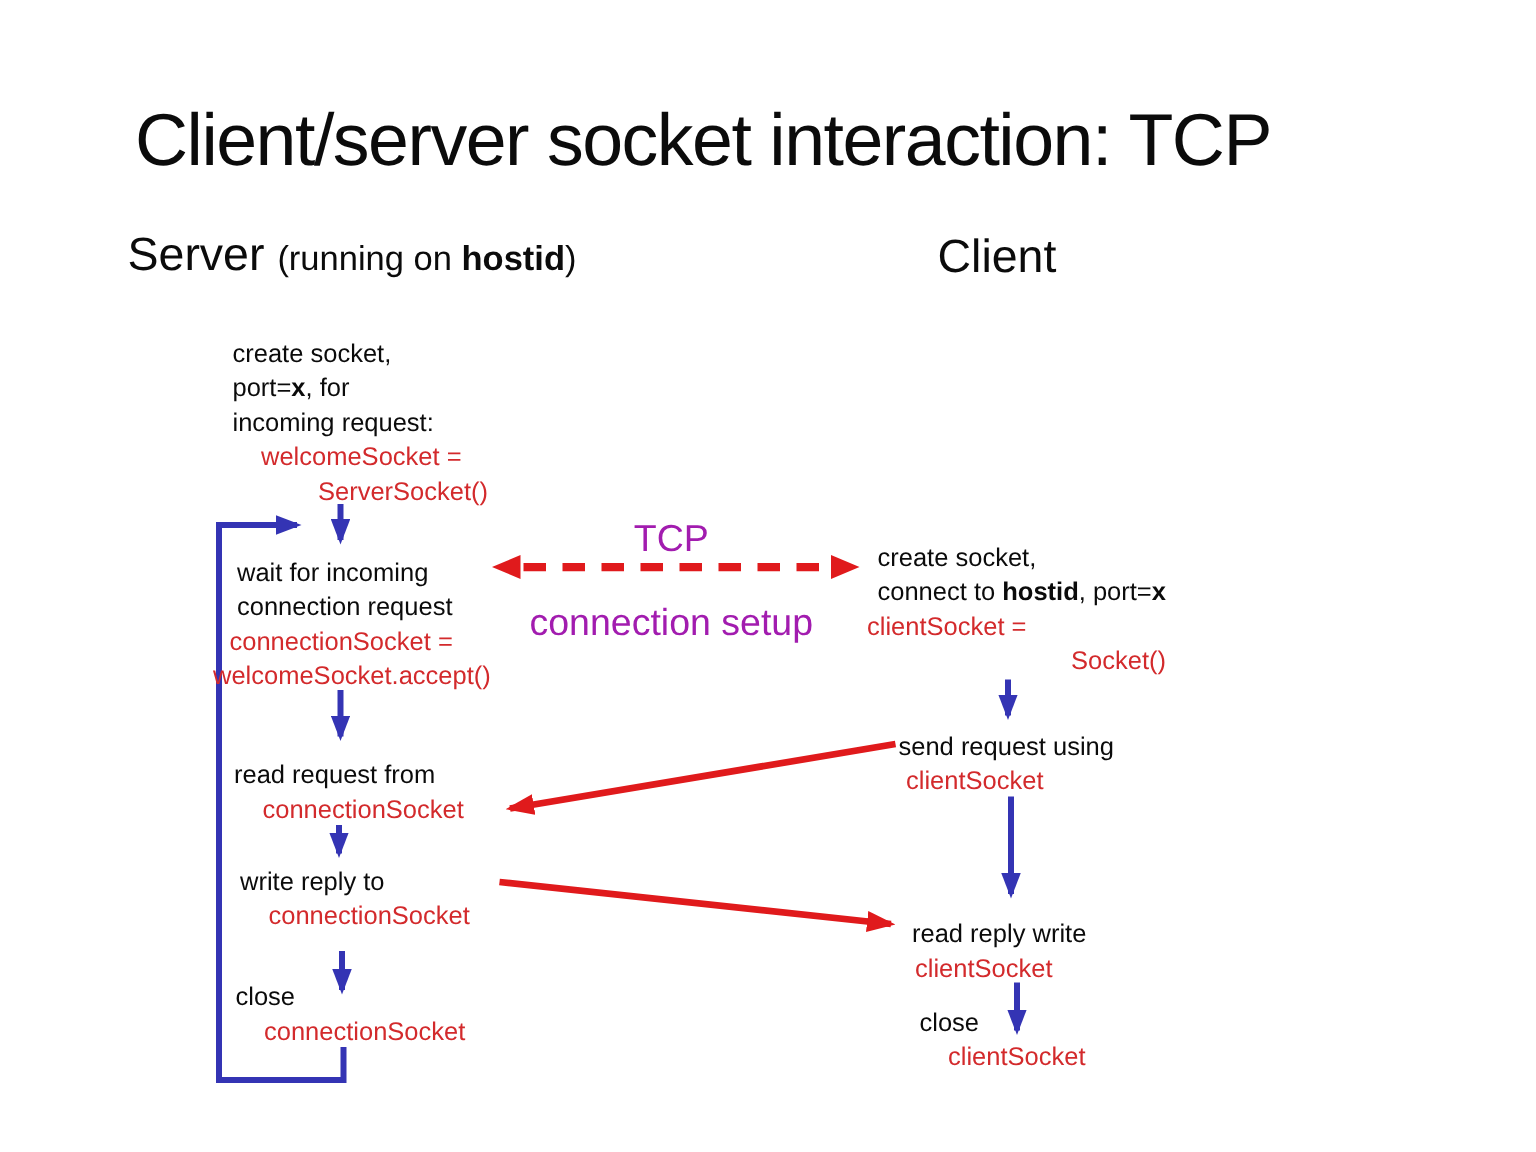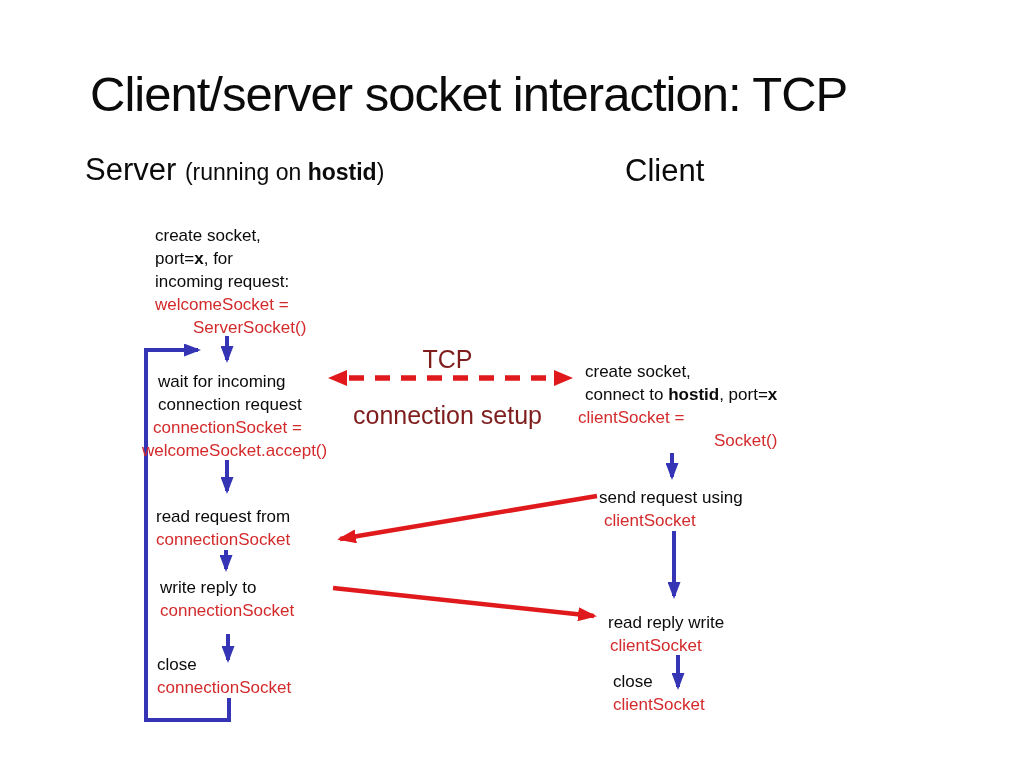--- a/index.html
+++ b/index.html
@@ -12,32 +12,32 @@
     position:absolute;left:90px;top:66px;margin:0;
     font-size:49px;font-weight:400;letter-spacing:-1px;color:#0b0b0b;white-space:nowrap;
   }
   .hdr{position:absolute;white-space:nowrap;color:#0b0b0b;}
   .server-hdr{left:85px;top:152px;}
   .client-hdr{left:597px;top:153px;font-size:31px;margin-left:28px;}
   .hdr-big{font-size:31px;}
   .hdr-sub{font-size:23px;}
   .blk{position:absolute;font-size:17px;line-height:23px;white-space:nowrap;}
   .blk div{height:23px;}
-  .code{color:#d32a2c;}
+  .code{color:#d32a2c;margin-left:19px;}
   .b{font-weight:bold;}
   
   .s1-c2{padding-left:38px;}
   .s2-c1{margin-left:-5px;}
   .s2-c2{margin-left:-16px;}
   .c1-c1{margin-left:-7px;}
   .c1-c2{margin-left:50px;text-align:right;}
   .c2-c1{margin-left:5px;}
   .c3-c1{margin-left:2px;}
   .tcp{position:absolute;left:330px;width:235px;text-align:center;
-       font-size:25px;color:#7f1d1d;white-space:nowrap;}
+       font-size:25px;color:#a21caf;white-space:nowrap;}
   .tcp1{top:345px;}
   .tcp2{top:401px;}
 </style>
 </head>
 <body>
 
 <div class="canvas">
 
   <svg class="arrow-layer" viewBox="0 0 1024 768" xmlns="http://www.w3.org/2000/svg">
     <defs>

